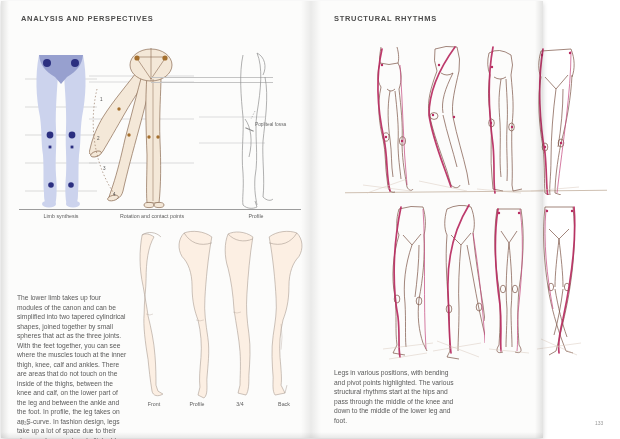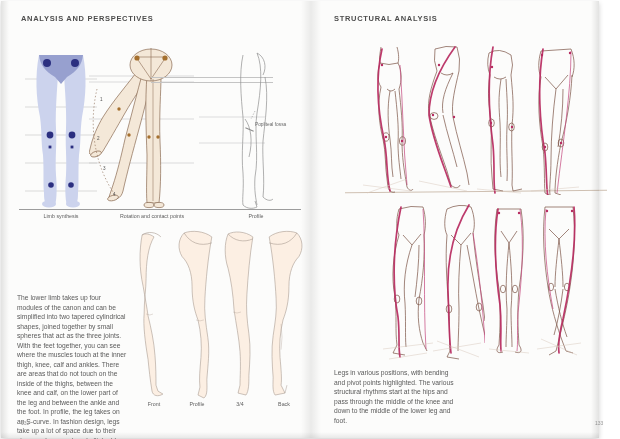--- a/index.html
+++ b/index.html
@@ -1,18 +1,18 @@
 <!DOCTYPE html>
 <html><head>
 <meta charset="utf-8">
 <style>
   html,body{margin:0;padding:0;}
   body{width:620px;height:439px;position:relative;background:#ffffff;
        font-family:"Liberation Sans", sans-serif;overflow:hidden;}
-  .spread{position:absolute;left:1px;top:1px;width:598px;height:437px;background:#fcfcfb;
+  .spread{position:absolute;left:1px;top:1px;width:542px;height:437px;background:#fcfcfb;
           box-shadow:0 2px 5px rgba(0,0,0,.18);}
   .edge-l{position:absolute;left:0;top:0;bottom:0;width:8px;
           background:linear-gradient(90deg,rgba(0,0,0,.10),rgba(0,0,0,0));}
   .edge-r{position:absolute;right:0;top:0;bottom:0;width:8px;
           background:linear-gradient(270deg,rgba(0,0,0,.10),rgba(0,0,0,0));}
   .edge-b{position:absolute;left:0;bottom:0;right:0;height:6px;
           background:linear-gradient(0deg,rgba(0,0,0,.08),rgba(0,0,0,0));}
   .gutter{position:absolute;left:300px;top:0;bottom:0;width:20px;
           background:linear-gradient(90deg,rgba(0,0,0,0),rgba(0,0,0,.07) 50%,rgba(0,0,0,0));}
   .hdr{position:absolute;font-size:7.5px;font-weight:bold;letter-spacing:.7px;color:#4c4c4c;}
@@ -147,21 +147,21 @@
       <path d="M22,166 L20,158" fill="none" stroke="#a89a90" stroke-width="0.5"></path>
     </g>
   </svg>
   <div class="cap" style="left:133px;top:400px;width:40px;">Front</div>
   <div class="cap" style="left:173px;top:400px;width:46px;">Profile</div>
   <div class="cap" style="left:218px;top:400px;width:42px;">3/4</div>
   <div class="cap" style="left:260px;top:400px;width:46px;">Back</div>
 
   <div class="pagenum" style="left:20px;top:419px;">132</div>
 
-  <div class="hdr" style="left:333px;top:13px;">STRUCTURAL ANALYSIS</div>
+  <div class="hdr" style="left:333px;top:13px;">STRUCTURAL RHYTHMS</div>
 
   <div class="groundline" style="left:344px;top:190px;width:262px;transform:rotate(-0.6deg);"></div>
 
   <svg class="fig" style="left:356px;top:44px;" width="60" height="150" viewBox="0 0 60 150">
     <g fill="none" stroke="#7a5143" stroke-width="0.7">
       <path d="M24,2 C23,8 22,14 23,18 M40,2 C42,9 42,15 41,18 M23,18 Q32,21 41,18"></path>
       <path d="M23,18 C20,28 20,36 24,42 M41,18 C45,26 45,36 42,44 M30,44 Q34,48 38,44"></path>
       <path d="M24,42 C20,60 22,78 26,94 C29,108 28,122 30,134 L31,142 C32,146 35,148 38,147"></path>
       <path d="M33,46 C30,62 31,80 33,94 C35,108 34,120 36,132"></path>
       <path d="M42,44 C44,62 46,80 45,96 C45,112 47,124 49,136 L50,142 C52,146 55,146 56,144"></path>

